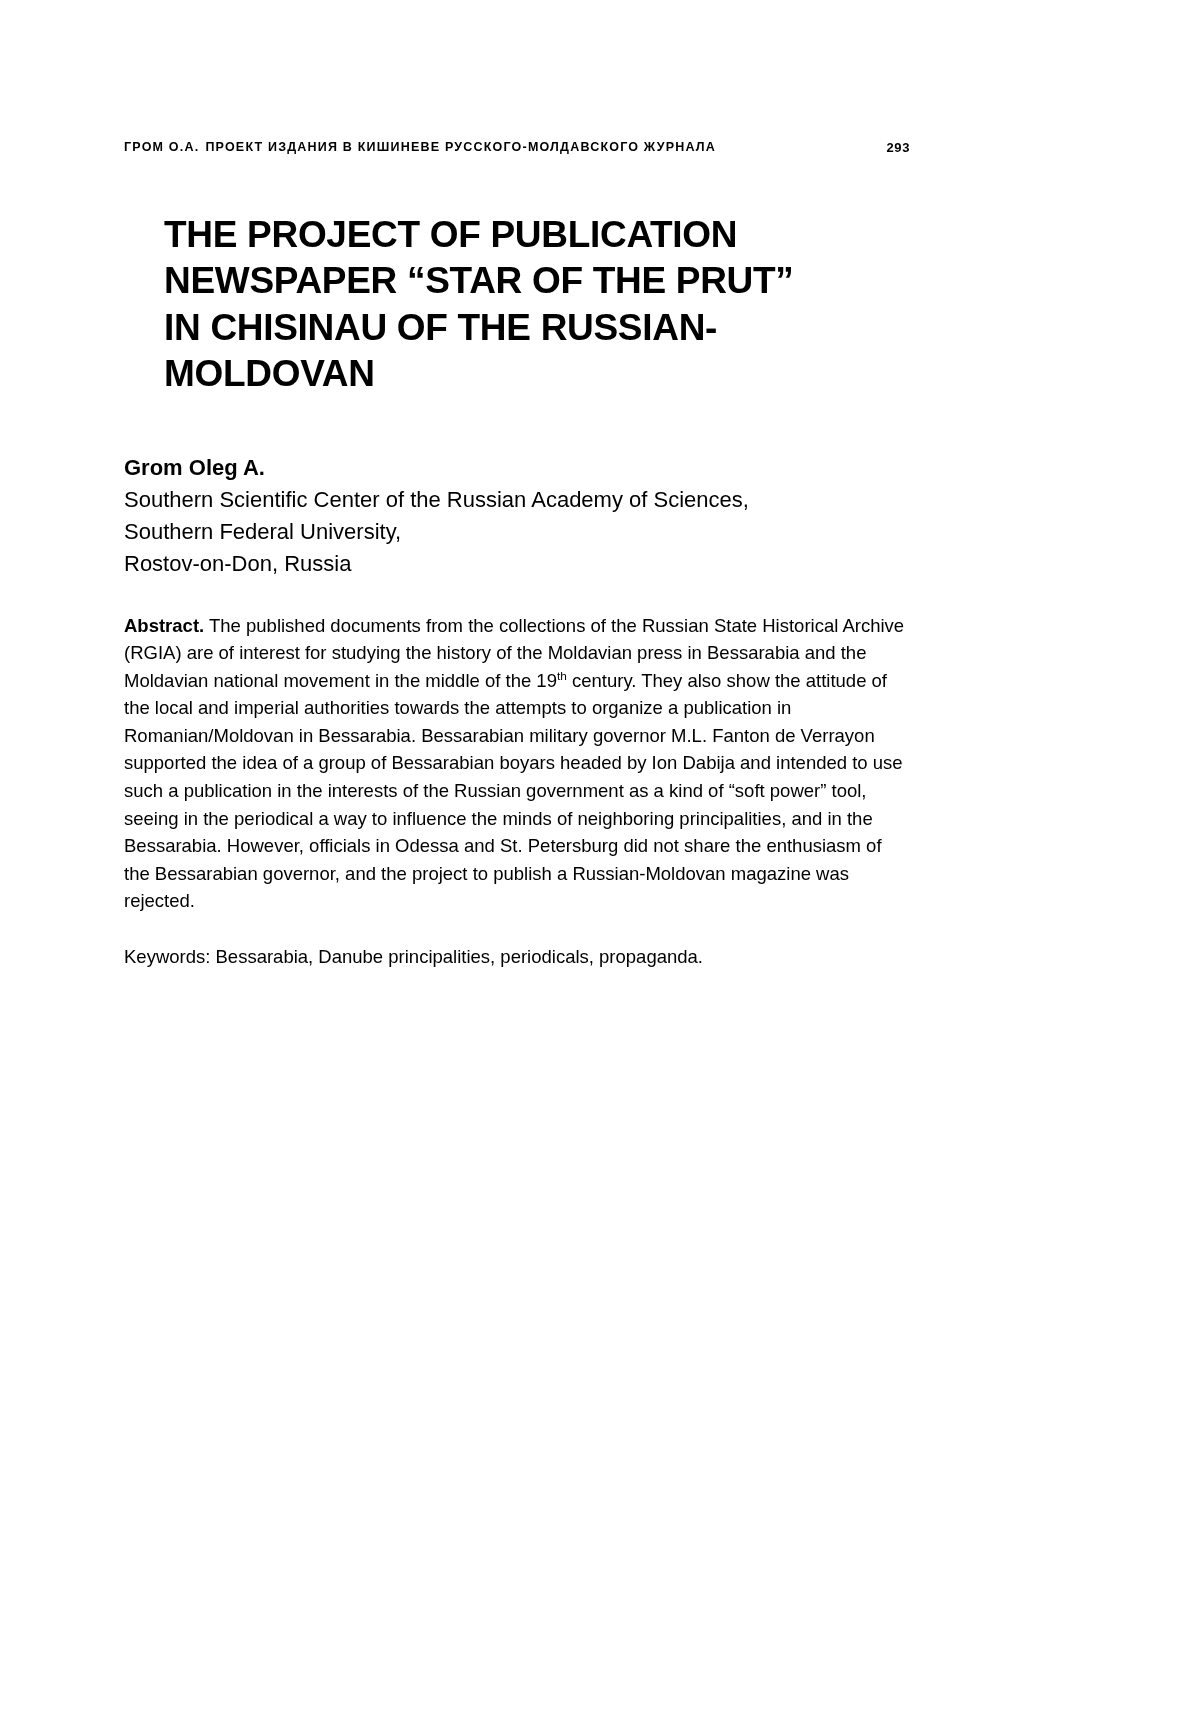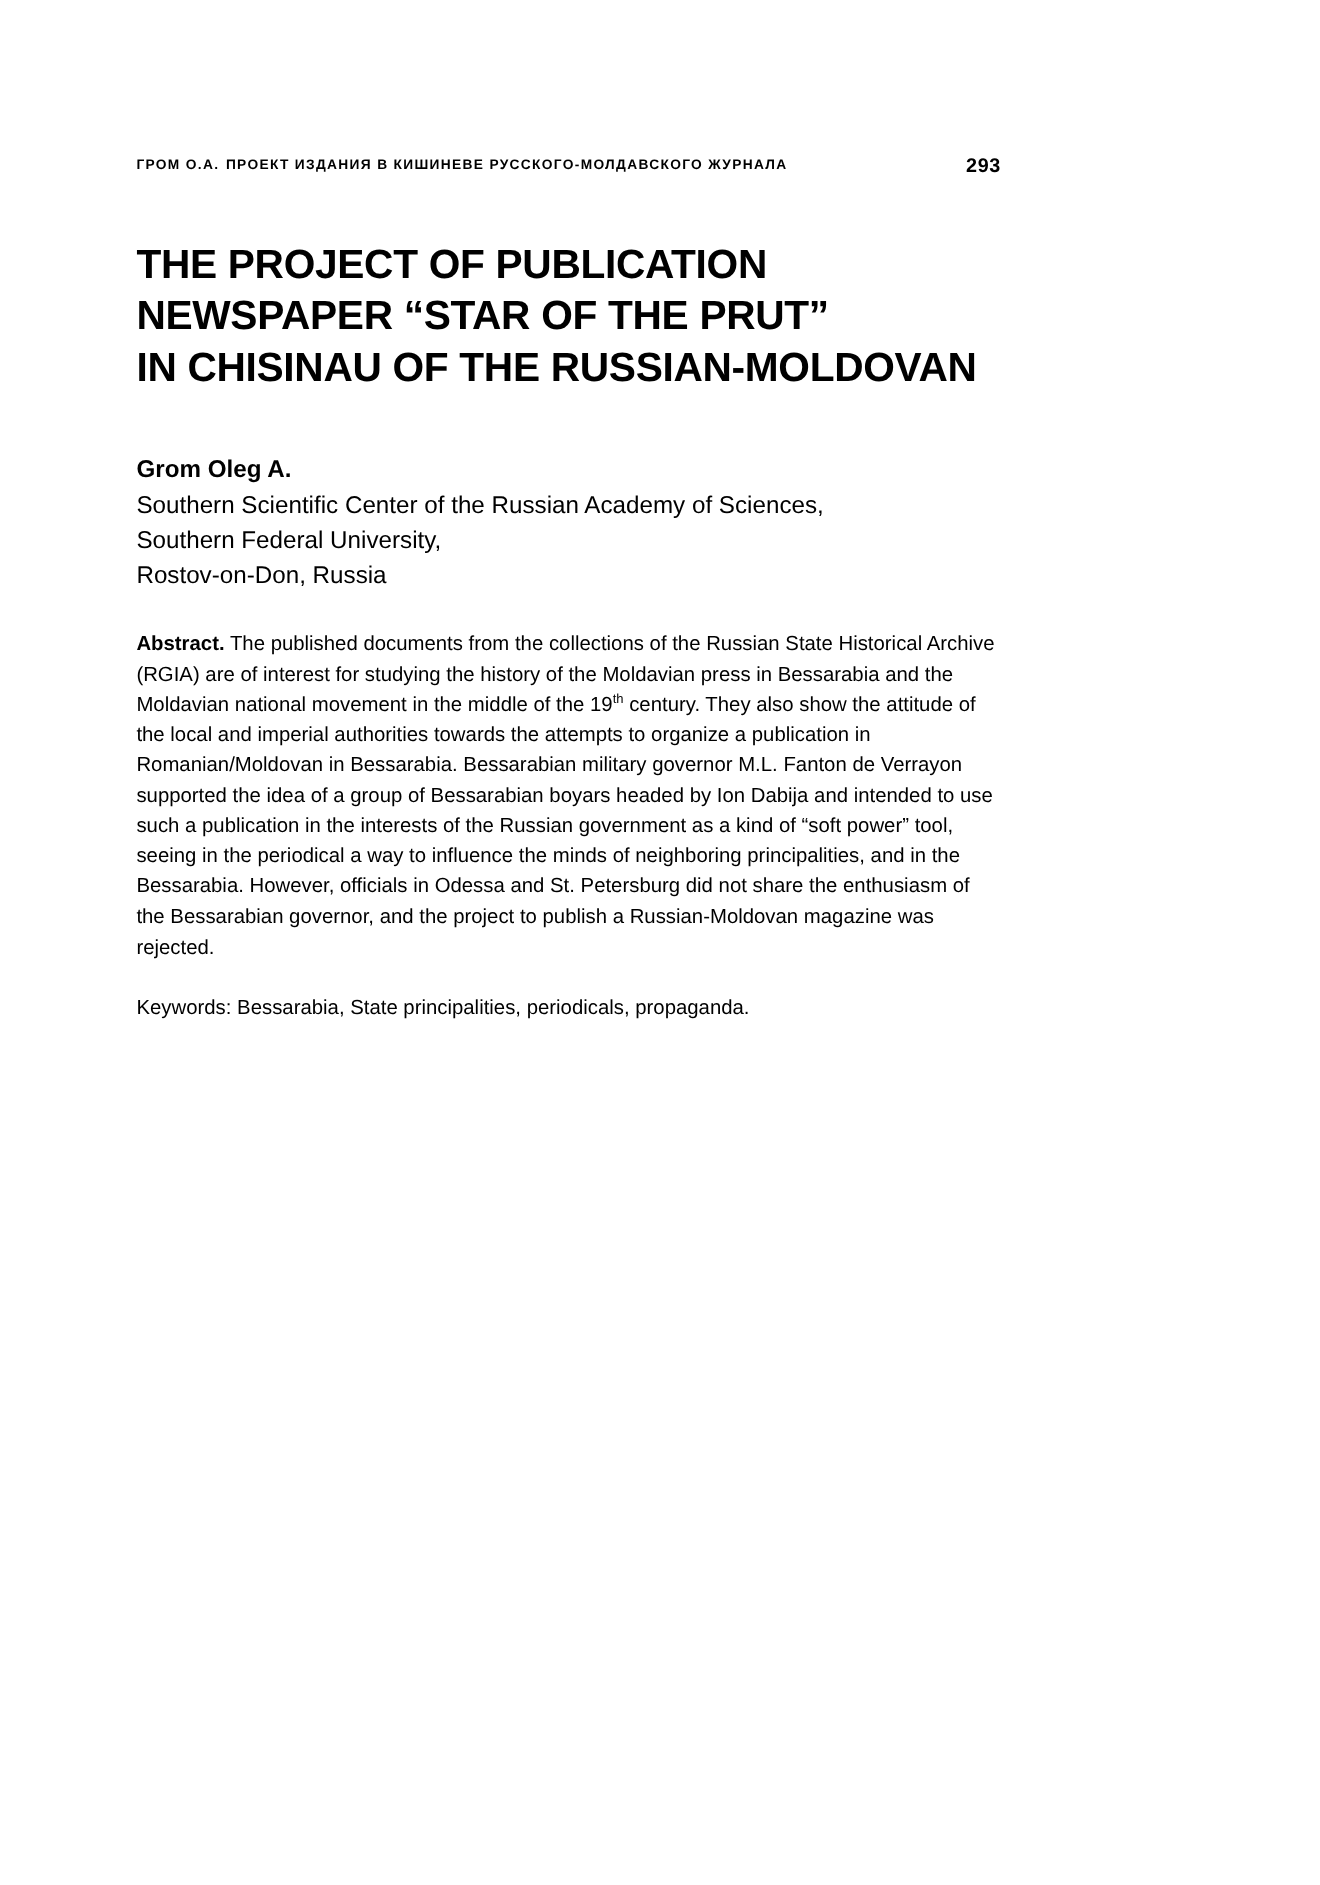--- a/index.html
+++ b/index.html
@@ -48,33 +48,33 @@
     letter-spacing: 1.2px;
   }
   .runhead .rh-title {
     font-weight: bold;
     letter-spacing: 1.2px;
     margin-left: 6px;
   }
   .runhead .rh-page {
     font-weight: bold;
     letter-spacing: 0.6px;
-    font-size: 18px;
+    font-size: 13px;
   }
 
   
   .doc-title {
     font-size: 37px;
     font-weight: bold;
     line-height: 1.26;
     letter-spacing: -0.3px;
     margin: 0 0 54px 0;
     text-transform: uppercase;
   }
-  .doc-title .tline { display: block; }
+  .doc-title .tline { display: block; margin-left: 40px; }
 
   
   .author-block {
     margin: 0 0 32px 0;
     font-size: 22px;
     line-height: 1.45;
   }
   .author-name {
     font-weight: bold;
     display: block;
@@ -128,16 +128,16 @@
 
     <div class="author-block">
       <span class="author-name">Grom Oleg A.</span>
       <span class="author-line">Southern Scientific Center of the Russian Academy of Sciences,</span>
       <span class="author-line">Southern Federal University,</span>
       <span class="author-line">Rostov-on-Don, Russia</span>
     </div>
 
     <p class="abstract"><span class="lead">Abstract.</span><span> The published documents from the collections of the Russian State Historical Archive (RGIA) are of interest for studying the history of the Moldavian press in Bessarabia and the Moldavian national movement in the middle of the 19</span><sup>th</sup><span> century. They also show the attitude of the local and imperial authorities towards the attempts to organize a publication in Romanian/Moldovan in Bessarabia. Bessarabian military governor M.L. Fanton de Verrayon supported the idea of a group of Bessarabian boyars headed by Ion Dabija and intended to use such a publication in the interests of the Russian government as a kind of “soft power” tool, seeing in the periodical a way to influence the minds of neighboring principalities, and in the Bessarabia. However, officials in Odessa and St. Petersburg did not share the enthusiasm of the Bessarabian governor, and the project to publish a Russian-Moldovan magazine was rejected.</span></p>
 
-    <p class="keywords"><span class="lead">Keywords:</span><span> Bessarabia, State principalities, periodicals, propaganda.</span></p>
+    <p class="keywords"><span class="lead">Keywords:</span><span> Bessarabia, Danube principalities, periodicals, propaganda.</span></p>
 
   </div>
 </div>
 
 </body></html>

